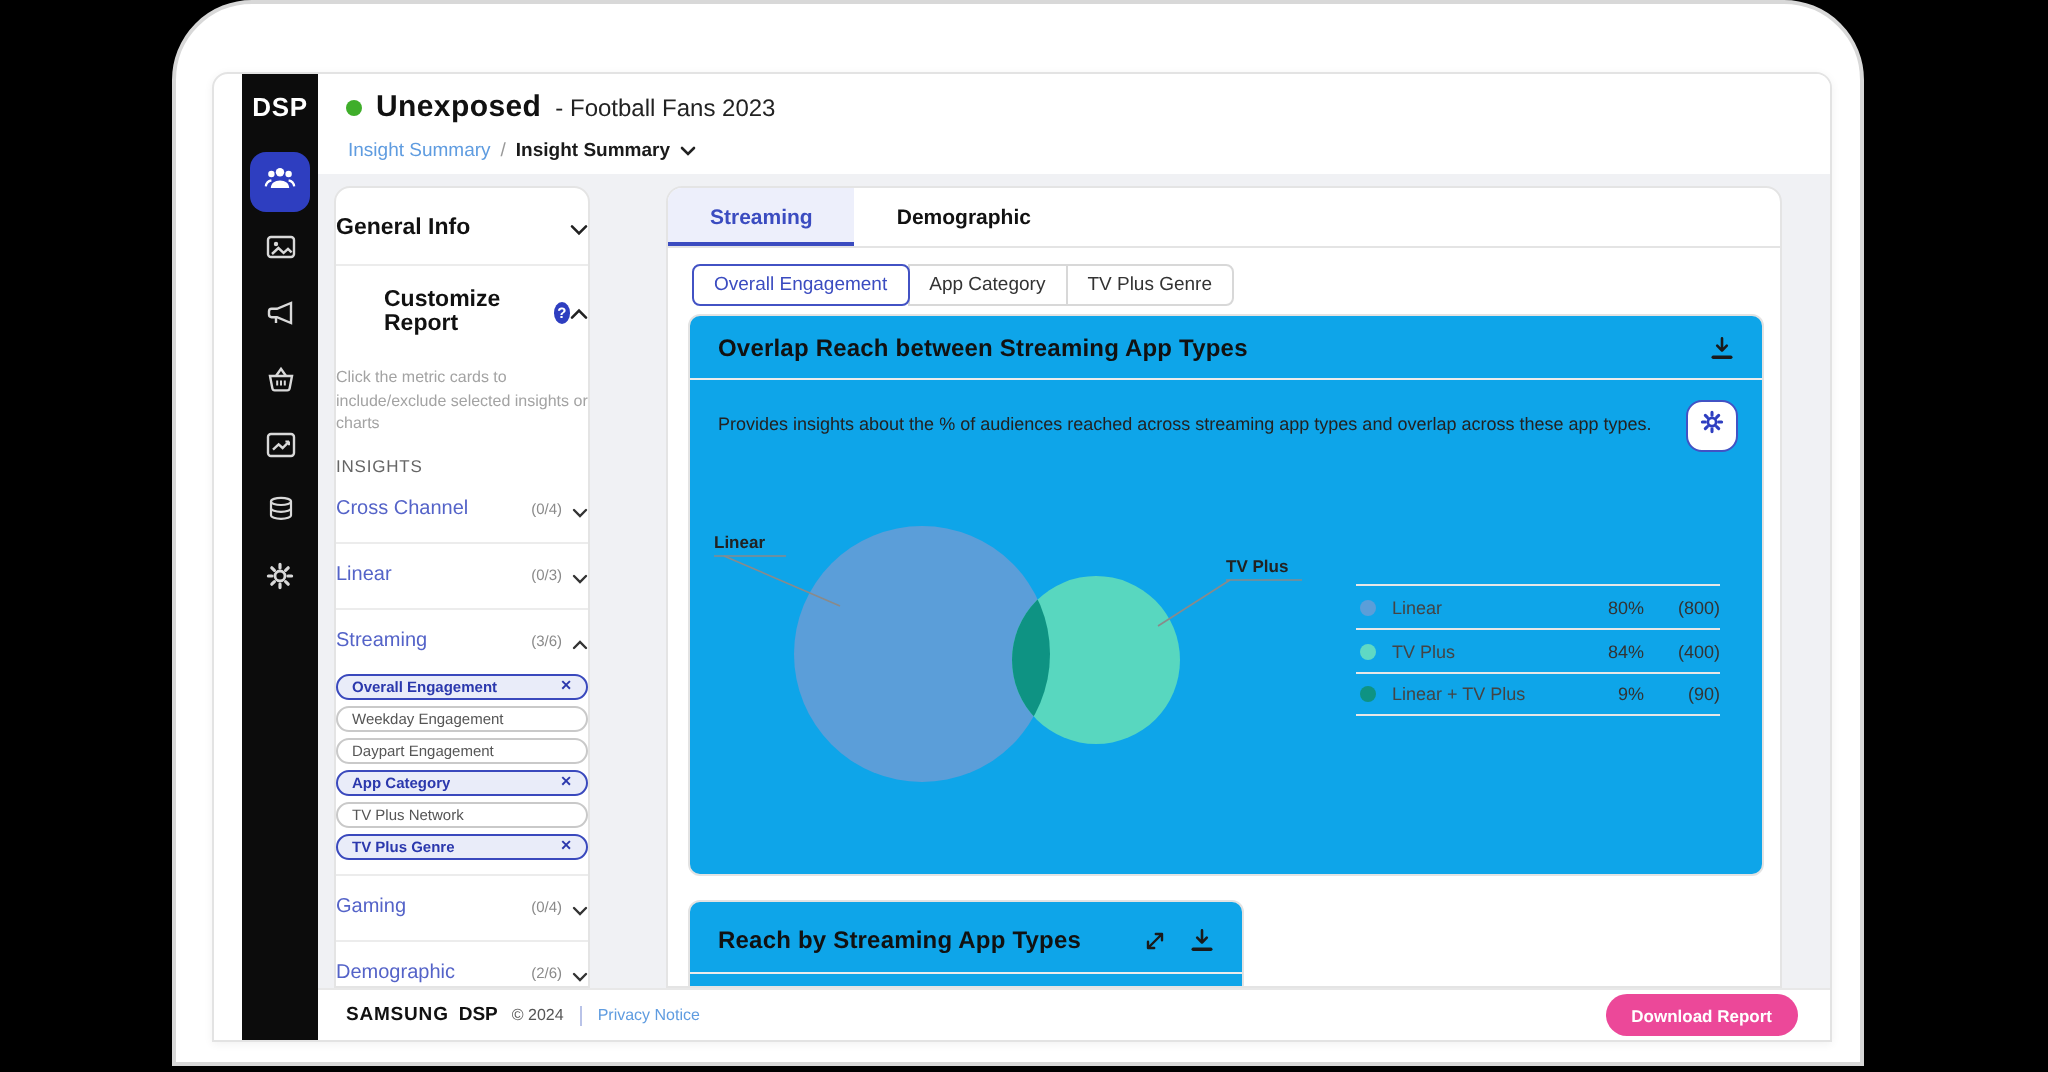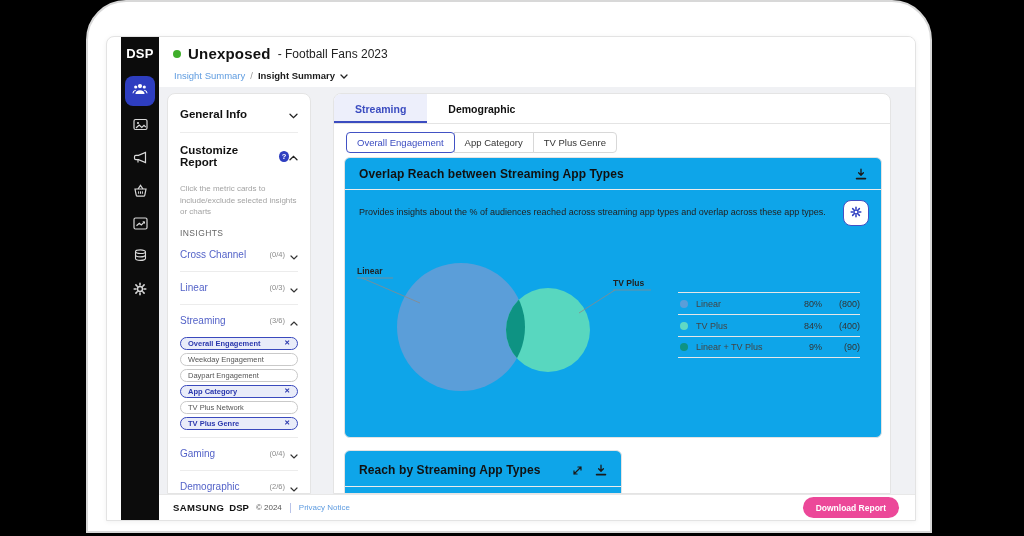--- a/index.html
+++ b/index.html
@@ -38,28 +38,28 @@
   .page-title { font-size:15px; font-weight:700; color:#111; letter-spacing:.2px; }
   .page-subtitle { font-size:12px; color:#222; }
   .breadcrumb { position:absolute; left:15px; top:33px; display:flex; align-items:center; gap:5px; font-size:9.5px; }
   .bc-link { color:#5f9ce0; }
   .bc-sep { color:#999; }
   .bc-current { color:#1a1a1a; font-weight:700; }
   
   .content { position:absolute; left:52px; top:50px; right:0; bottom:26px; background:#f0f1f4; }
   
   .left-panel {
-    position:absolute; left:8px; top:6px; width:144px; bottom:0;
+    position:absolute; left:8px; top:6px; width:128px; bottom:0;
     background:#fff; border:1px solid #e4e4e4; border-radius:8px 8px 0 0;
-    overflow:hidden; padding:0 12px;
+    overflow:hidden; padding:0 0;
   }
   .lp-row { display:flex; align-items:center; justify-content:space-between; }
   .lp-head { padding:11px 0 9px; border-bottom:1px solid #ececec; }
   .lp-head-label { font-size:11.5px; font-weight:700; color:#111; }
-  .lp-head-left { display:flex; align-items:center; gap:12px; }
+  .lp-head-left { display:flex; align-items:center; gap:12px;margin-left:24px; }
   .q-badge { width:11px; height:11px; border-radius:50%; background:#2e3ec0; color:#fff;
     font-size:7.5px; font-weight:700; display:flex; align-items:center; justify-content:center; }
   .helper { font-size:8px; color:#a3a3a3; line-height:1.45; padding:6px 0 5px; }
   .sec-label { font-size:8.5px; color:#666; letter-spacing:.4px; padding:5px 0 1px; }
   .group { border-bottom:1px solid #ececec; }
   .group-row { display:flex; align-items:center; padding:7px 0; cursor:pointer; }
   .group-label { color:#5463c8; font-size:10px; font-weight:500; flex:1; }
   .group-count { color:#8a8a8a; font-size:7.5px; margin-right:5px; }
   .pills { display:flex; flex-direction:column; gap:3px; padding:0 0 7px; }
   .pill { height:13px; border-radius:8px; display:flex; align-items:center; padding:0 7px; font-size:7.5px; }

